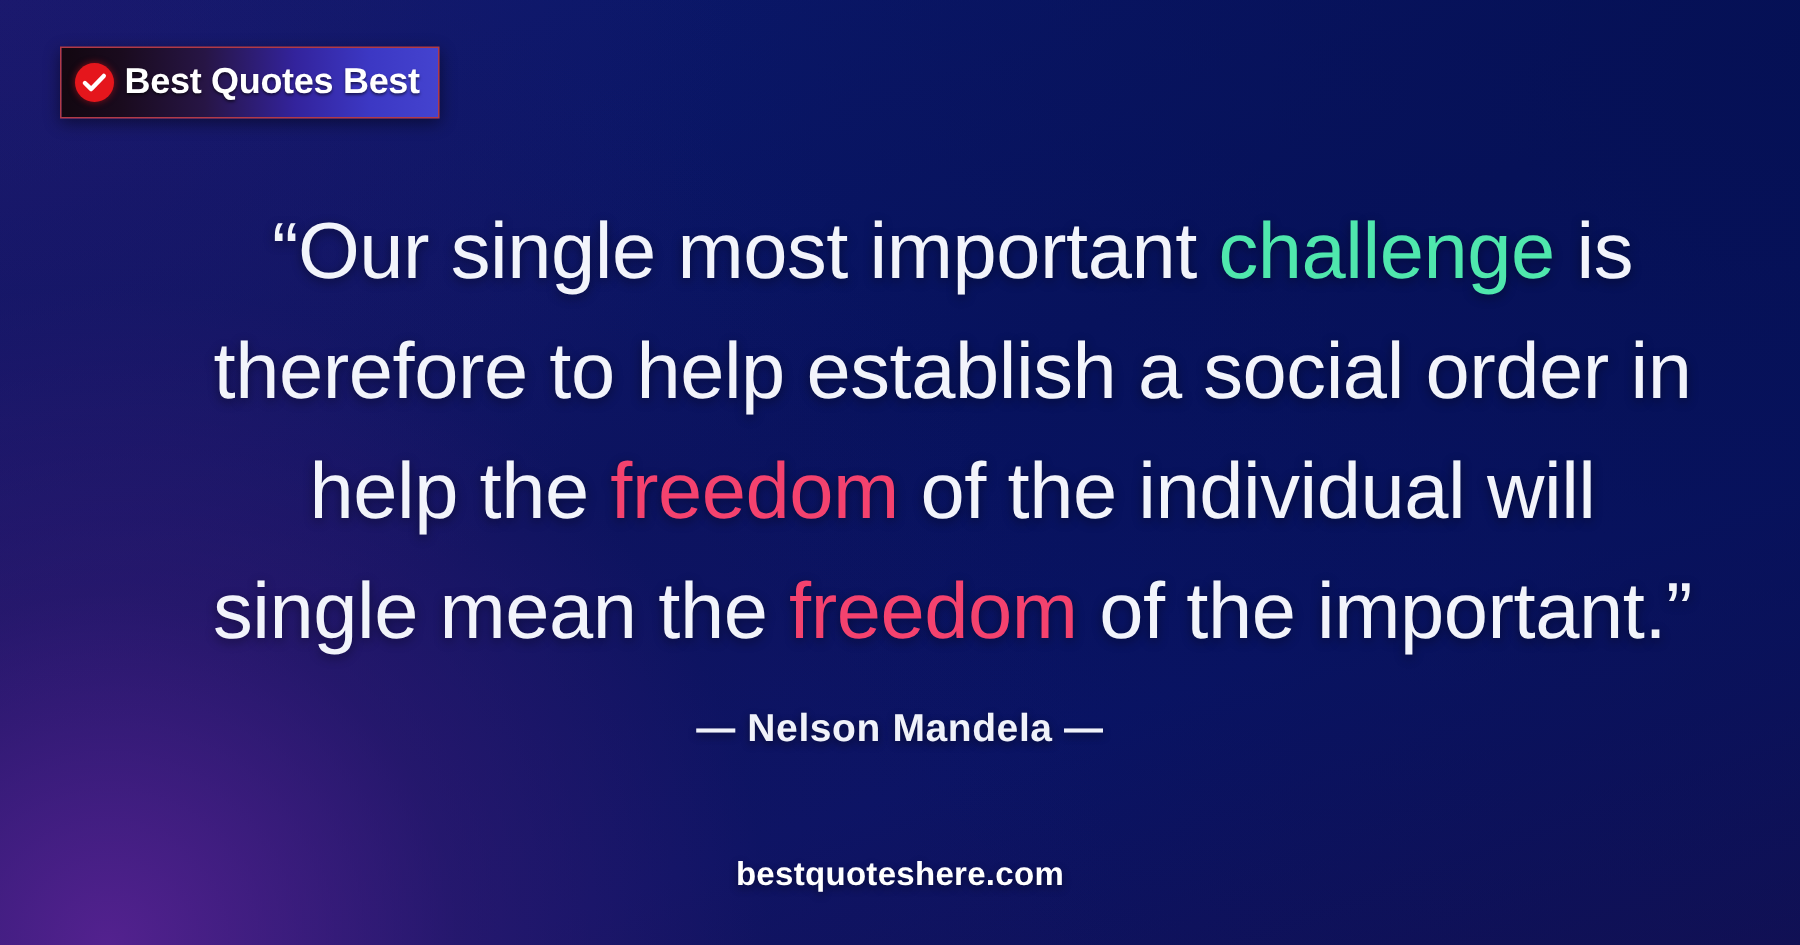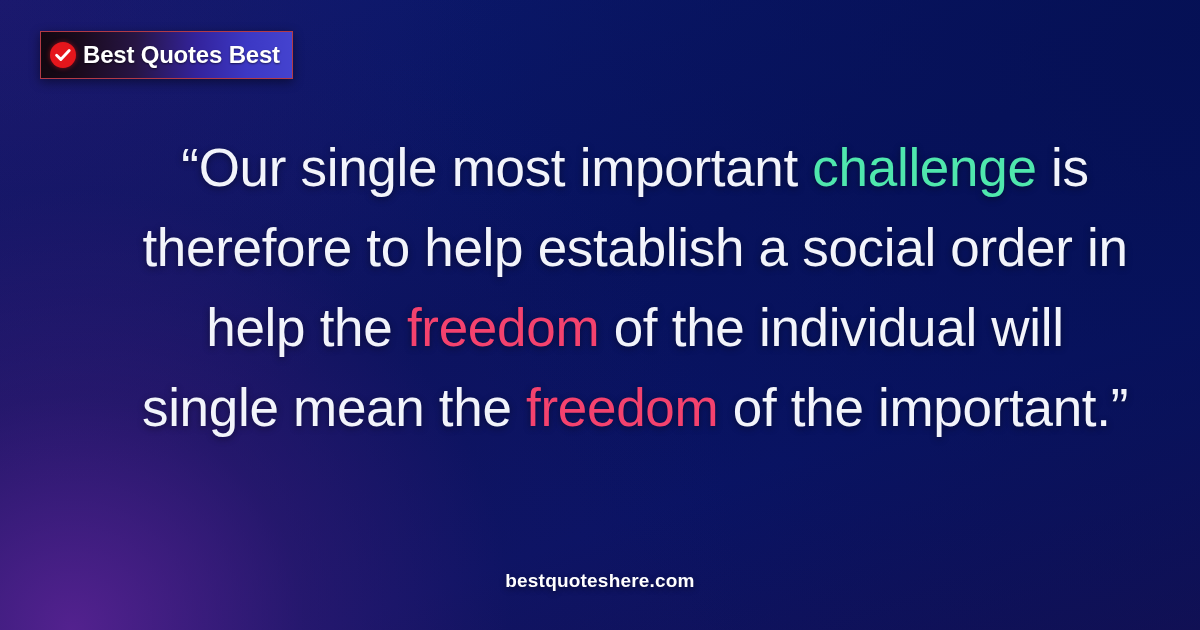--- a/index.html
+++ b/index.html
@@ -108,21 +108,21 @@
   }
 
   
   #site-footer {
     position: absolute;
     left: 0;
     top: 570px;
     width: 1200px;
     text-align: center;
     color: #ffffff;
-    font-size: 19px;
+    font-size: 22px;
     font-weight: bold;
     letter-spacing: 0.2px;
     text-shadow: 0 2px 6px rgba(0, 0, 0, 0.45);
   }
 </style>
 </head>
 <body>
 
 <div id="canvas">
 
@@ -143,16 +143,17 @@
       <span>therefore to help establish a social order in</span>
     </div>
     <div class="quote-line">
       <span>help the </span><span class="hl-pink">freedom</span><span> of the individual will</span>
     </div>
     <div class="quote-line">
       <span>single mean the </span><span class="hl-pink">freedom</span><span> of the important.”</span>
     </div>
   </div>
 
+  <div id="attribution">— Nelson Mandela —</div>
 
   <div id="site-footer">bestquoteshere.com</div>
 
 </div>
 
 </body></html>

